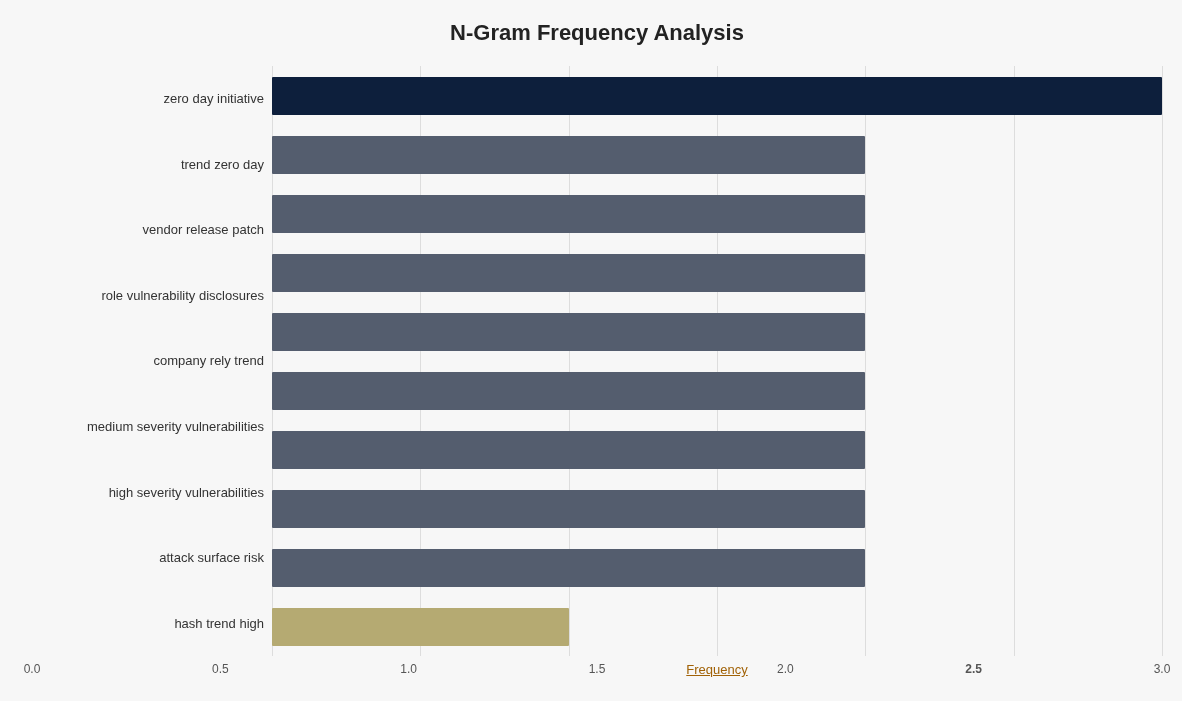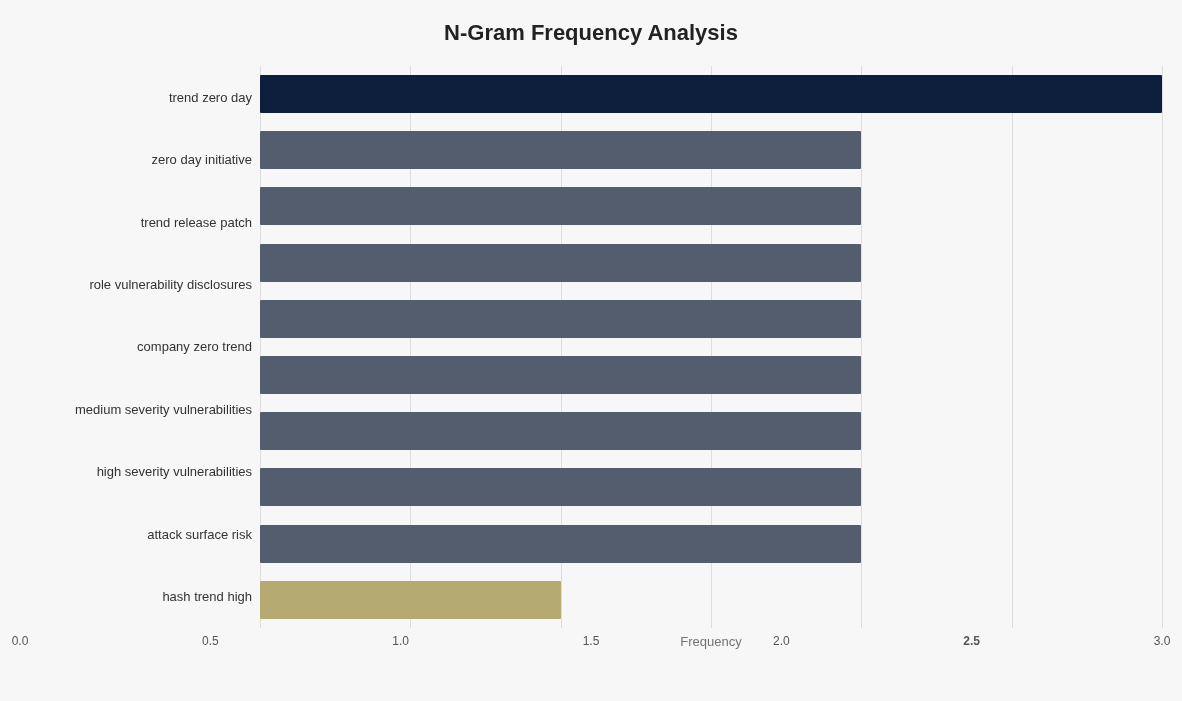--- a/index.html
+++ b/index.html
@@ -13,21 +13,22 @@
       min-height: 701px;
     }
     .chart-container {
       background: #f7f7f7;
       width: 1182px;
       height: 701px;
       position: relative;
       display: flex;
       flex-direction: column;
       align-items: center;
-      padding: 20px 20px 52px 20px;
+      padding: 20px 20px 24px 20px;
+      margin-left: 12px;
     }
     .chart-title {
       font-size: 22px;
       font-weight: bold;
       color: #222;
       margin-bottom: 20px;
       text-align: center;
     }
     .chart-area {
       display: flex;
@@ -122,35 +123,36 @@
       flex-direction: row;
     }
     .x-axis-label-spacer {
       width: 240px;
       flex-shrink: 0;
     }
     .x-axis-label-text {
       flex: 1;
       text-align: center;
       font-size: 13px;
-      color: #737373;
+      color: #a16207;
+      text-decoration: underline;
     }
   </style>
 </head>
 <body>
 
 <div class="chart-container">
   <div class="chart-title">N-Gram Frequency Analysis</div>
   <div class="chart-area">
     <div class="y-labels" id="y-labels">
+        <div class="y-label">zero day initiative</div>
         <div class="y-label">trend zero day</div>
-        <div class="y-label">zero day initiative</div>
-        <div class="y-label">trend release patch</div>
+        <div class="y-label">vendor release patch</div>
         <div class="y-label">role vulnerability disclosures</div>
-        <div class="y-label">company zero trend</div>
+        <div class="y-label">company rely trend</div>
         <div class="y-label">medium severity vulnerabilities</div>
         <div class="y-label">high severity vulnerabilities</div>
         <div class="y-label">attack surface risk</div>
         <div class="y-label">hash trend high</div>
       </div>
     <div class="bars-and-grid" id="bars-and-grid">
       <div class="grid-lines" id="grid-lines">
           <div class="grid-line" style="left: 0%;"></div>
           <div class="grid-line" style="left: 16.6667%;"></div>
           <div class="grid-line" style="left: 33.3333%;"></div>

